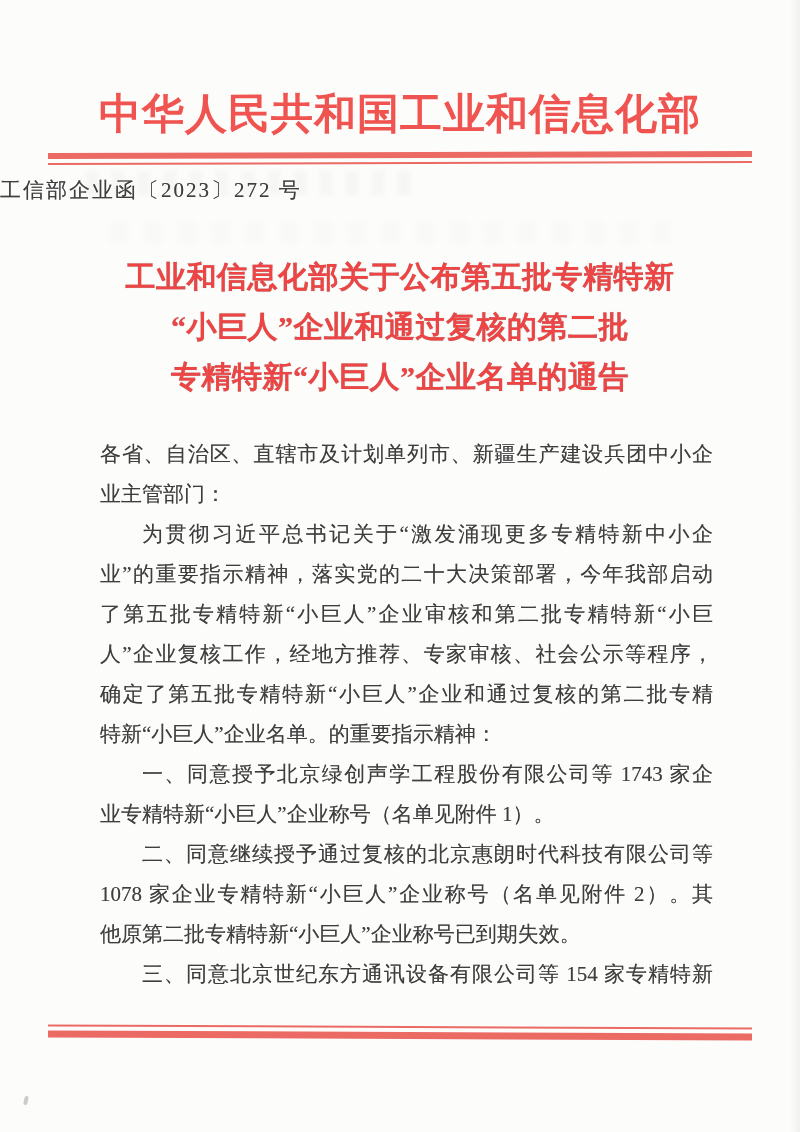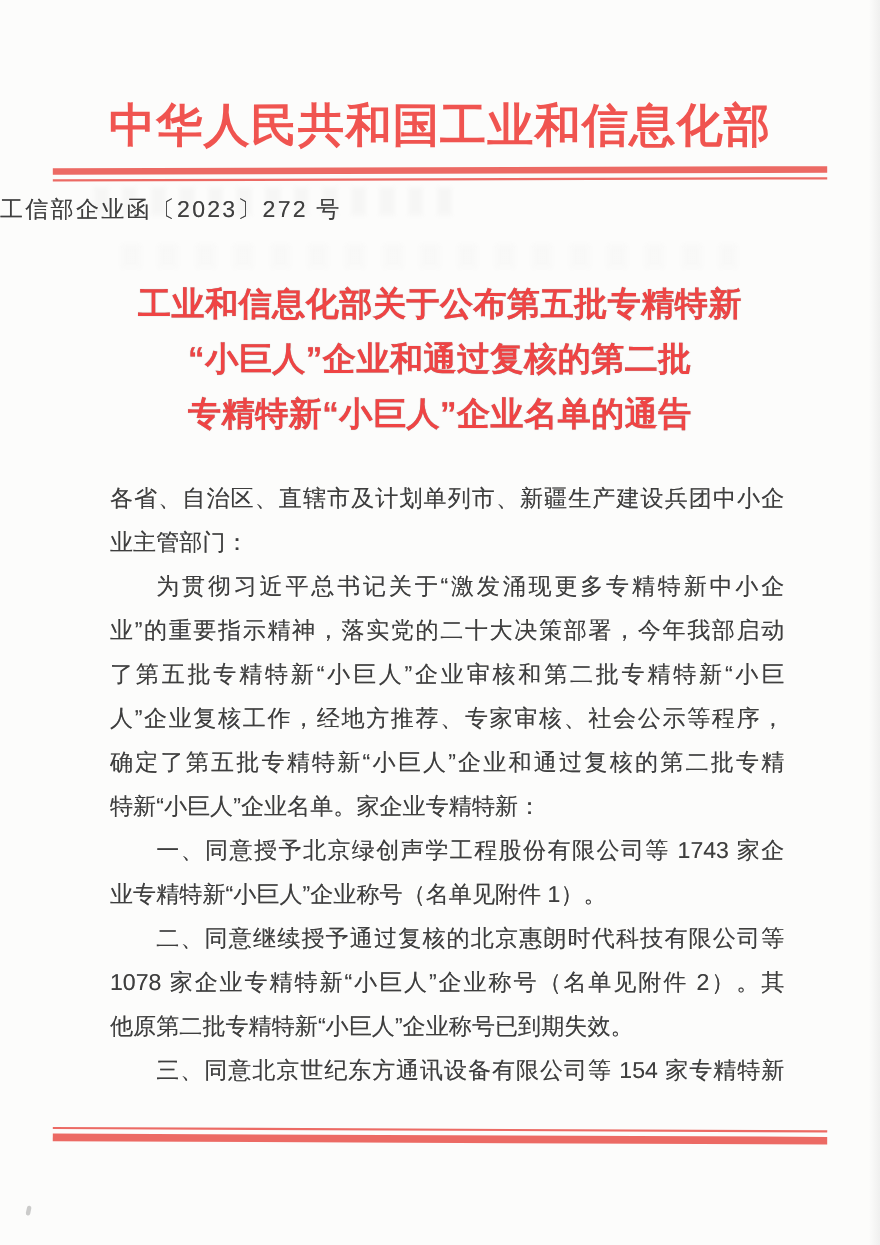--- a/index.html
+++ b/index.html
@@ -3,21 +3,21 @@
 <meta charset="utf-8">
 <style>
   html, body { margin: 0; padding: 0; background: #e9e9e9; }
   .page {
     position: relative;
     width: 800px;
     height: 1132px;
     margin: 0 auto;
     background: #fcfcfb;
     overflow: hidden;
-    font-family: Liberation Sans, sans-serif;
+    font-family: Liberation Serif, serif;
   }
   
   .scan-noise-a {
     position: absolute; top: 170px; left: 85px; width: 330px; height: 26px;
     background: repeating-linear-gradient(90deg, rgba(150,150,150,0.10) 0 14px, rgba(255,255,255,0) 14px 26px);
     filter: blur(2px); opacity: .5;
   }
   .scan-noise-b {
     position: absolute; top: 222px; left: 110px; width: 560px; height: 22px;
     background: repeating-linear-gradient(90deg, rgba(160,160,160,0.08) 0 18px, rgba(255,255,255,0) 18px 34px);
@@ -104,21 +104,21 @@
   </div>
 
   <div class="doc-body">
     <div class="body-line justify">各省、自治区、直辖市及计划单列市、新疆生产建设兵团中小企</div>
     <div class="body-line">业主管部门：</div>
     <div class="body-line justify indent">为贯彻习近平总书记关于“激发涌现更多专精特新中小企</div>
     <div class="body-line justify">业”的重要指示精神，落实党的二十大决策部署，今年我部启动</div>
     <div class="body-line justify">了第五批专精特新“小巨人”企业审核和第二批专精特新“小巨</div>
     <div class="body-line justify">人”企业复核工作，经地方推荐、专家审核、社会公示等程序，</div>
     <div class="body-line justify">确定了第五批专精特新“小巨人”企业和通过复核的第二批专精</div>
-    <div class="body-line">特新“小巨人”企业名单。家企业专精特新：</div>
+    <div class="body-line">特新“小巨人”企业名单。的重要指示精神：</div>
     <div class="body-line justify indent">一、同意授予北京绿创声学工程股份有限公司等 1743 家企</div>
     <div class="body-line">业专精特新“小巨人”企业称号（名单见附件 1）。</div>
     <div class="body-line justify indent">二、同意继续授予通过复核的北京惠朗时代科技有限公司等</div>
     <div class="body-line justify">1078 家企业专精特新“小巨人”企业称号（名单见附件 2）。其</div>
     <div class="body-line">他原第二批专精特新“小巨人”企业称号已到期失效。</div>
     <div class="body-line justify indent">三、同意北京世纪东方通讯设备有限公司等 154 家专精特新</div>
   </div>
 
   <div class="rule-bottom" style="border-color:#ec6a64;"></div>
 

